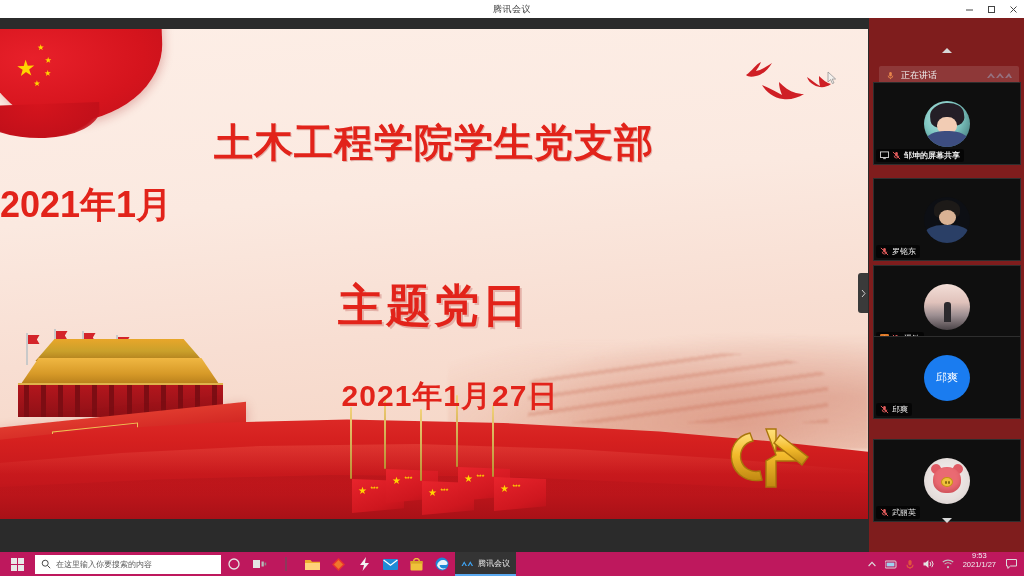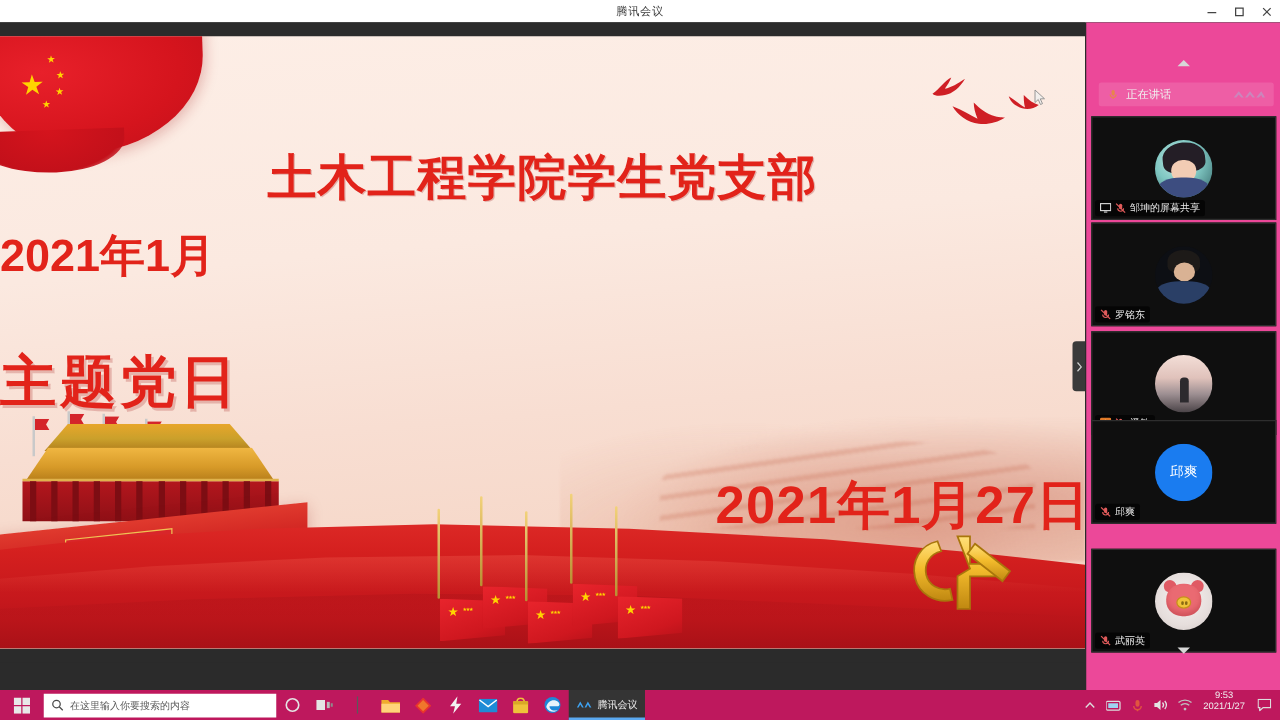--- a/index.html
+++ b/index.html
@@ -194,41 +194,41 @@
     position: absolute; left: 0; top: 93px; width: 868px; text-align: center;
     color: #e2231a; font-weight: bold; font-size: 39px; line-height: 1.08;
     letter-spacing: 1px;
     text-shadow: 1px 1px 0 rgba(150,10,10,.25);
   }
   .t-sub {
     position: absolute; left: 0; top: 157px; width: 868px; 
     color: #e2231a; font-weight: bold; font-size: 36px; line-height: 1.05;
   }
   .t-main {
-    position: absolute; left: 0; top: 247px; width: 868px; text-align: left;
+    position: absolute; left: 0; top: 247px; width: 868px; text-align: center;
     color: #e2231a; font-weight: bold; font-size: 45px; letter-spacing: 3px;
     text-shadow: 2px 2px 0 rgba(160,12,12,.22);
   }
   .t-date {
-    position: absolute; left: 4px; top: 347px; width: 868px; text-align: right;
-    color: #e2231a; font-weight: bold; font-size: 42px; letter-spacing: 1px;
+    position: absolute; left: 16px; top: 347px; width: 868px; text-align: center;
+    color: #e2231a; font-weight: bold; font-size: 30px; letter-spacing: 1px;
   }
 
   
   .panel-handle {
     position: absolute; left: 858px; top: 255px; width: 11px; height: 40px;
     background: #3a3a3a; border-radius: 3px 0 0 3px;
     display: flex; align-items: center; justify-content: center;
     color: #cfcfcf; font-size: 8px;
   }
 
   
   .panel {
     position: absolute; left: 869px; top: 0; width: 155px; height: 534px;
-    background: #ec4899;
+    background: #7f1d1d;
   }
   .panel-up {
     position: absolute; left: 0; top: 22px; width: 155px; height: 20px;
     display: flex; align-items: center; justify-content: center;
     color: #d7d7d7; font-size: 9px;
   }
   .speaking-badge {
     position: absolute; left: 10px; top: 48px; width: 140px; height: 19px;
     background: rgba(255,255,255,.12);
     display: flex; align-items: center; gap: 6px; padding: 0 7px;
@@ -505,21 +505,21 @@
           <line x1="5" y1="7.6" x2="5" y2="9" stroke="#e8864b" stroke-width="1"></line>
         </svg>
         <span class="lbl">正在讲话</span>
         <svg class="logo" width="26" height="10" viewBox="0 0 26 10">
           <path d="M1 7 L5 2 L9 7 L7 7 L5 4.6 L3 7 Z" fill="#9fb8d8"></path>
           <path d="M10 7 L14 2 L18 7 L16 7 L14 4.6 L12 7 Z" fill="#9fb8d8"></path>
           <path d="M19 7 L23 2 L26 7 L24 7 L23 5 L21 7 Z" fill="#9fb8d8"></path>
         </svg>
       </div>
 
-      <div class="tile" style="top:75px;">
+      <div class="tile" style="top:64px;font-weight:bold;">
         <div class="av">
           <div class="av-anime">
               <div class="hair"></div>
               <div class="face"></div>
               <div class="body"></div>
             </div>
         </div>
         <div class="namebar">
           <svg class="ico" viewBox="0 0 10 10">
             <rect x="0.5" y="1" width="9" height="6.2" fill="none" stroke="#d8d8d8" stroke-width="1"></rect>

